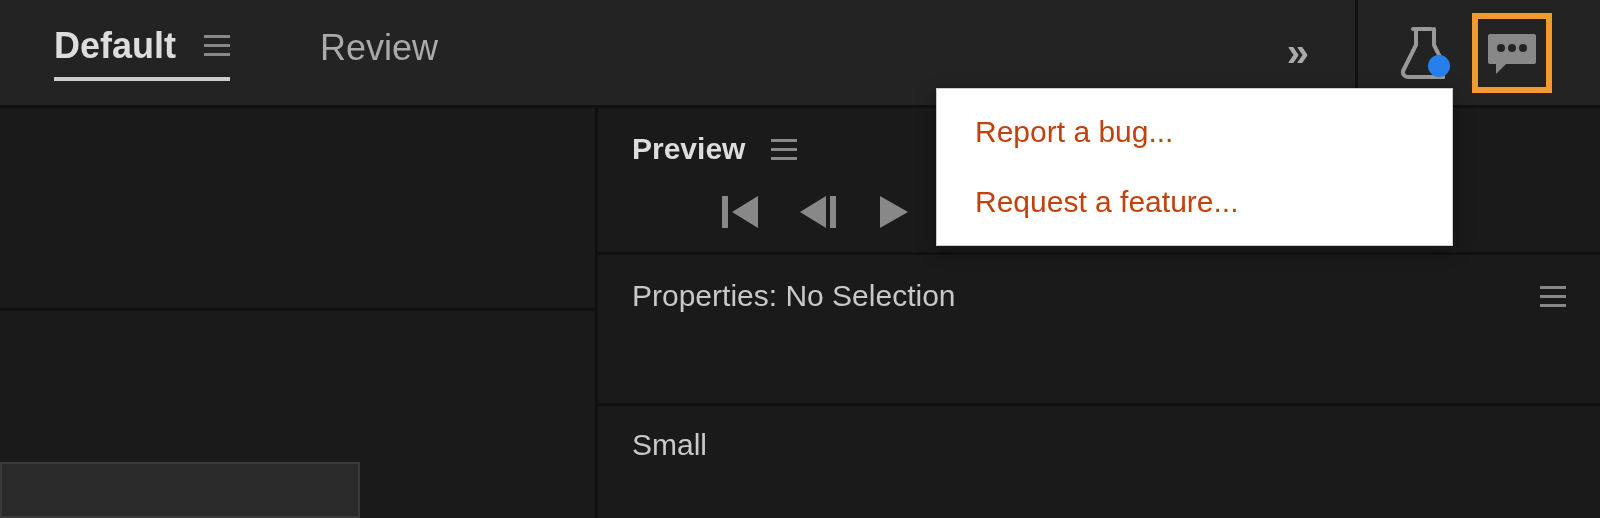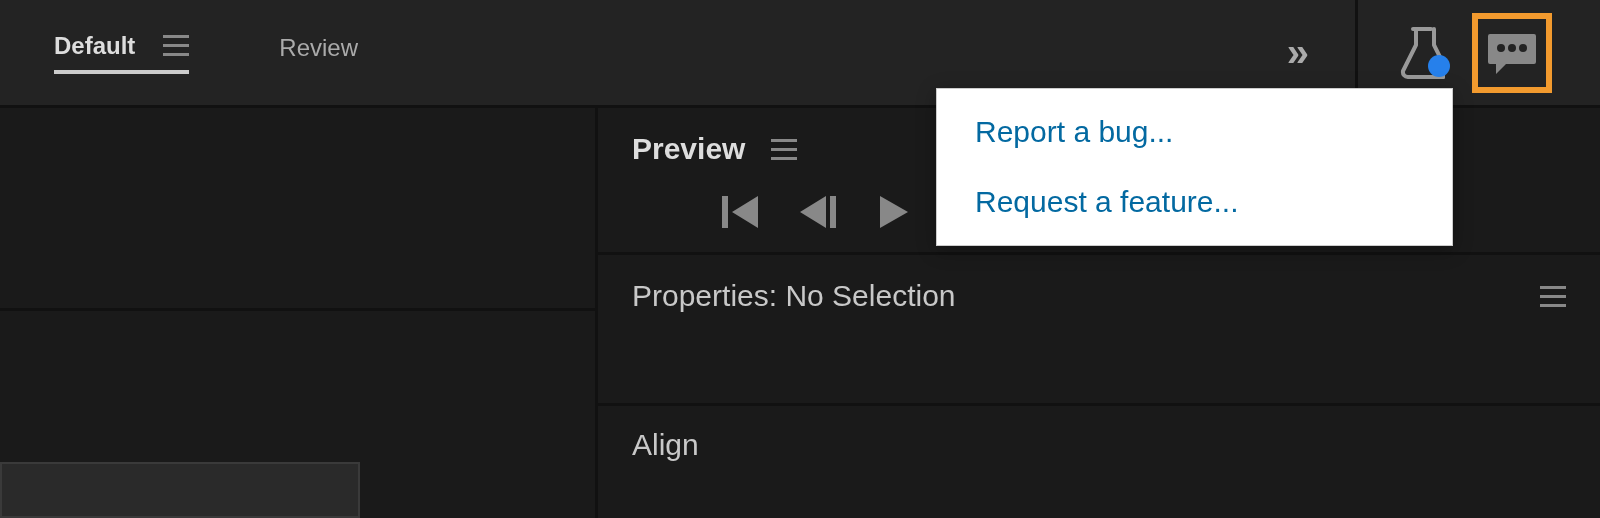--- a/index.html
+++ b/index.html
@@ -22,21 +22,21 @@
       padding: 0 48px 0 54px;
       border-bottom: 3px solid #111;
       position: relative;
     }
     .workspace-tabs {
       display: flex;
       gap: 90px;
       align-items: center;
     }
     .workspace-tab {
-      font-size: 24px;
+      font-size: 36px;
       color: #aaa;
       display: flex;
       align-items: center;
       gap: 28px;
       cursor: pointer;
       padding-bottom: 10px;
     }
     .workspace-tab.active {
       font-weight: 600;
       color: #ddd;
@@ -186,21 +186,21 @@
       left: 936px;
       width: 517px;
       background: #fff;
       border: 1px solid #ccc;
       box-shadow: 0 4px 18px rgba(0,0,0,0.3);
       z-index: 100;
       padding: 8px 0;
     }
     .dropdown-item {
       font-size: 30px;
-      color: #0369a1;
+      color: #c2410c;
       padding: 18px 38px;
       cursor: pointer;
       white-space: nowrap;
     }
   </style>
 </head>
 <body>
 
 <div class="workspace-bar">
   <div class="workspace-tabs">
@@ -284,21 +284,21 @@
         <span class="hamburger-icon">
           <span></span>
             <span></span>
             <span></span>
         </span>
       </div>
     </div>
 
     <div class="align-panel">
       <div class="panel-header">
-        <span class="title">Align</span>
+        <span class="title">Small</span>
       </div>
     </div>
 
   </div>
 </div>
 
 <div class="dropdown">
   <div class="dropdown-item">Report a bug...</div>
   <div class="dropdown-item">Request a feature...</div>
 </div>

